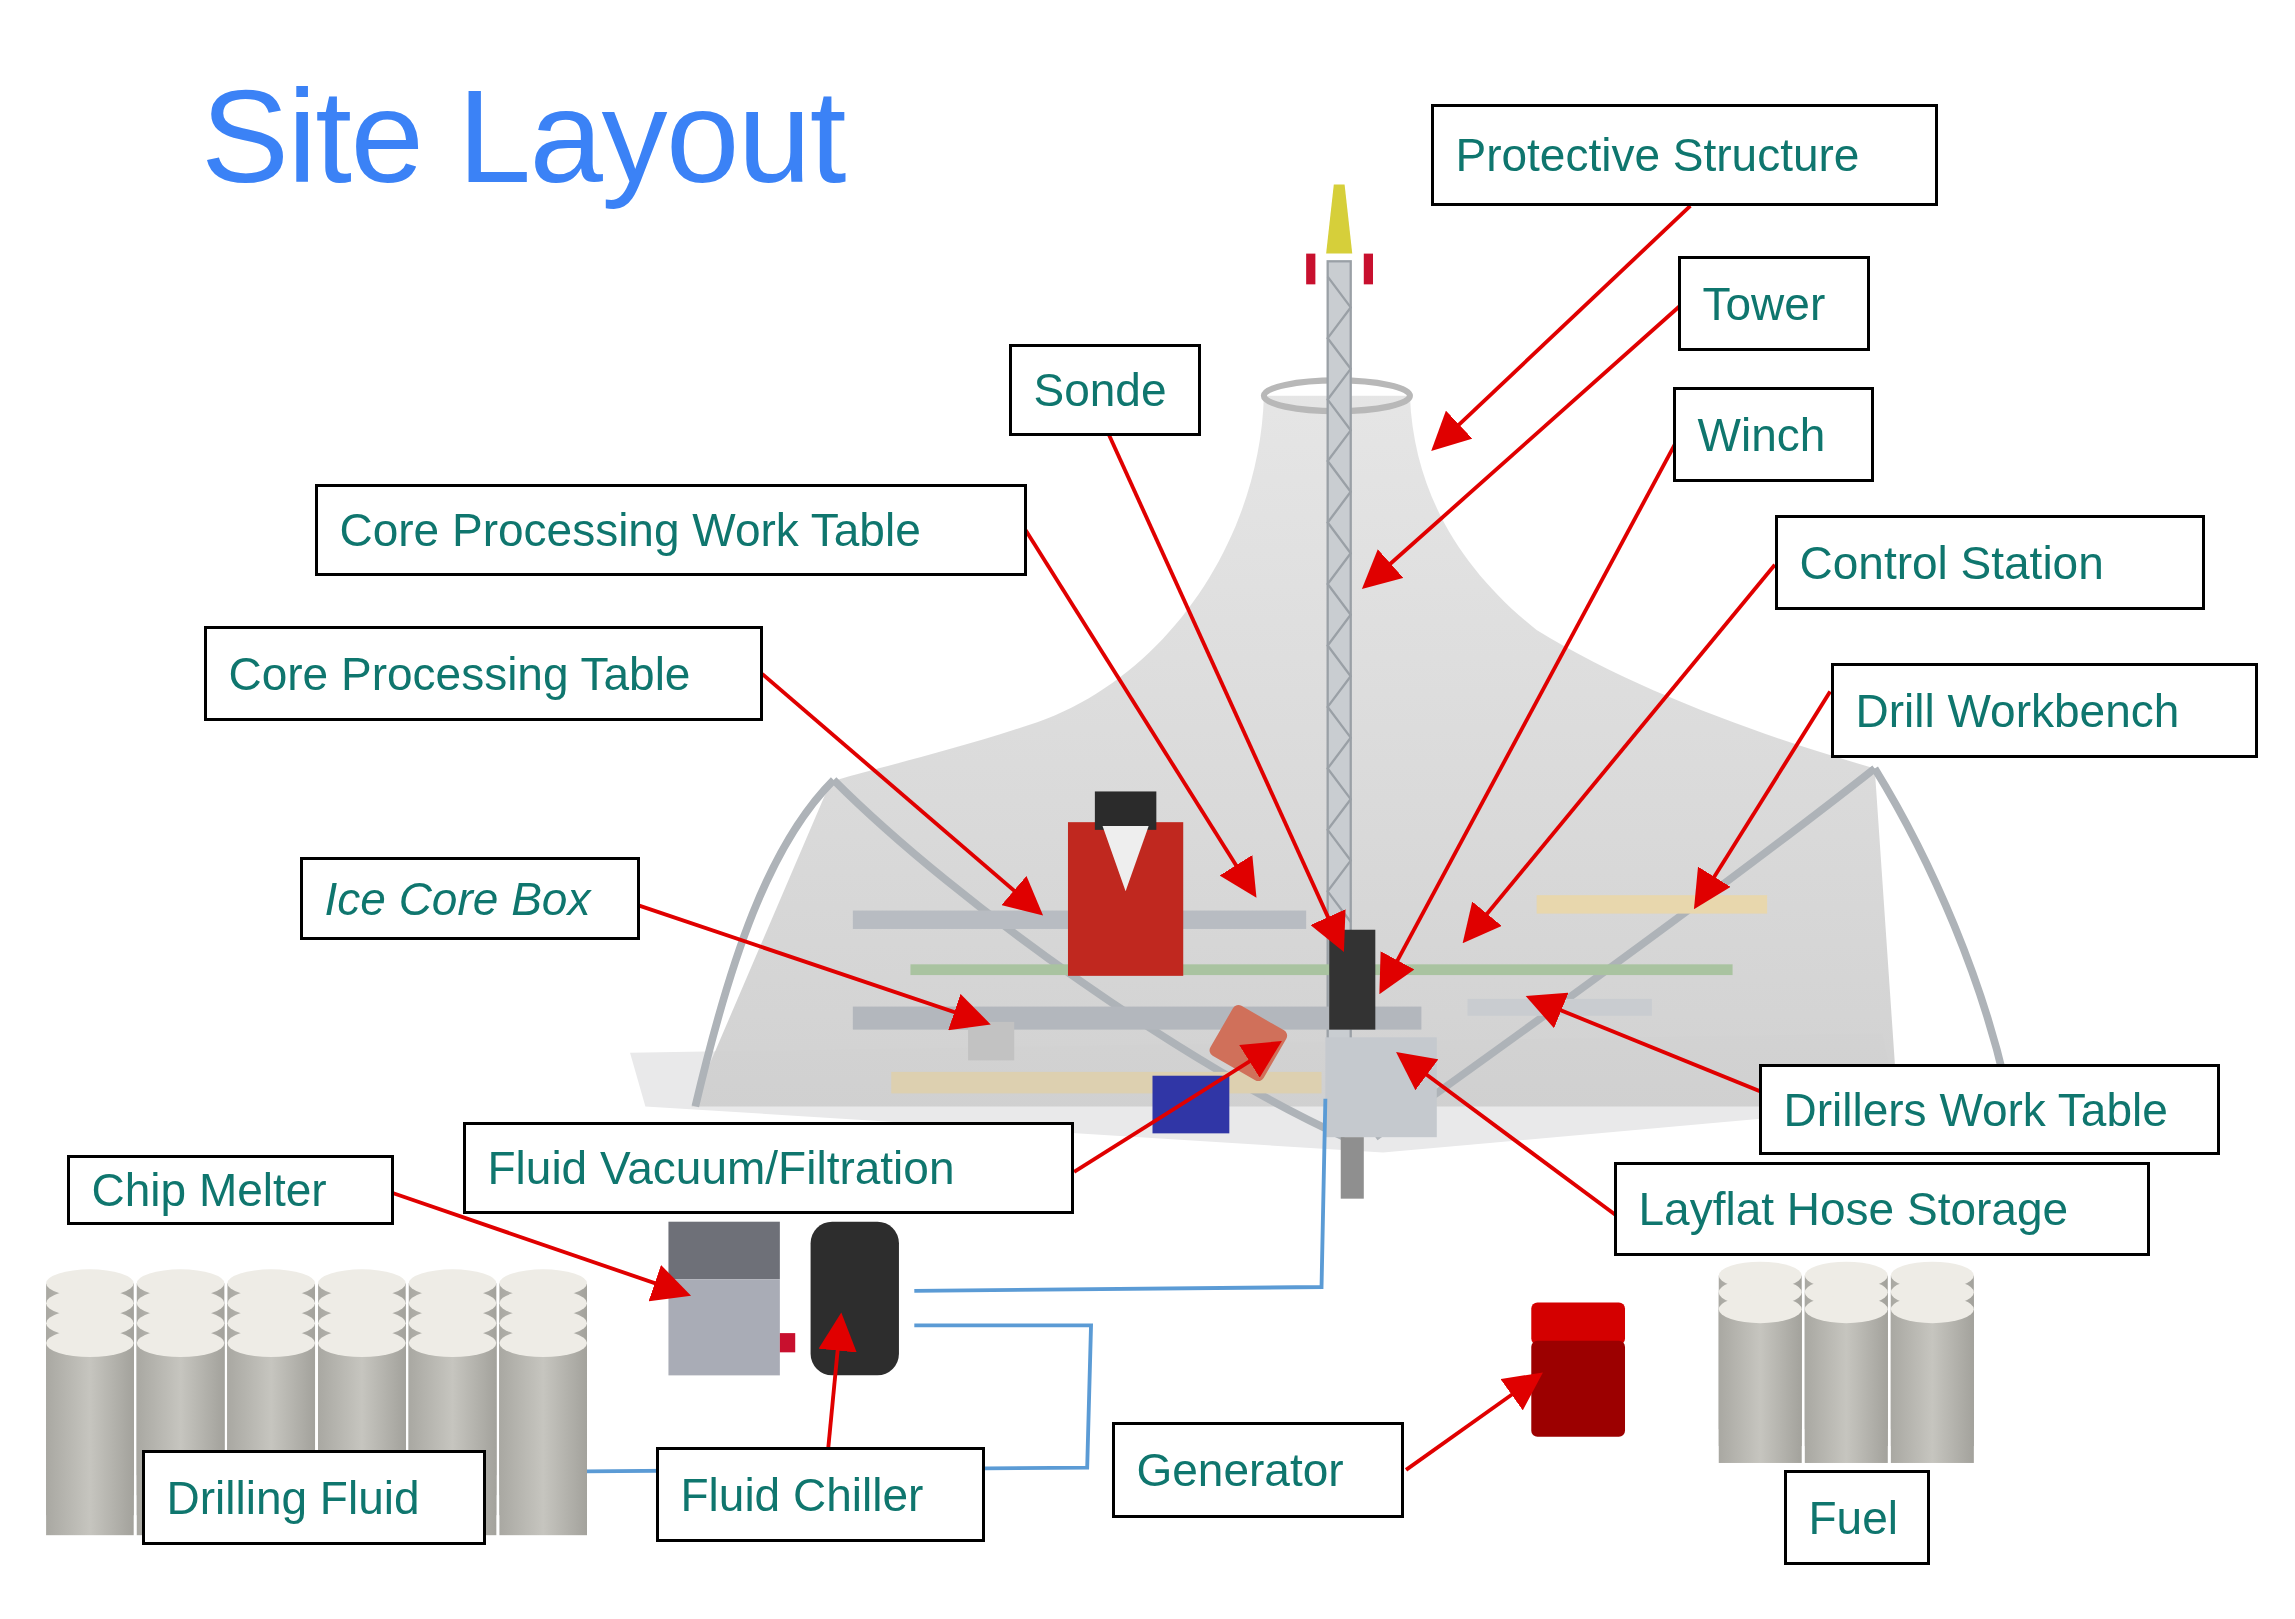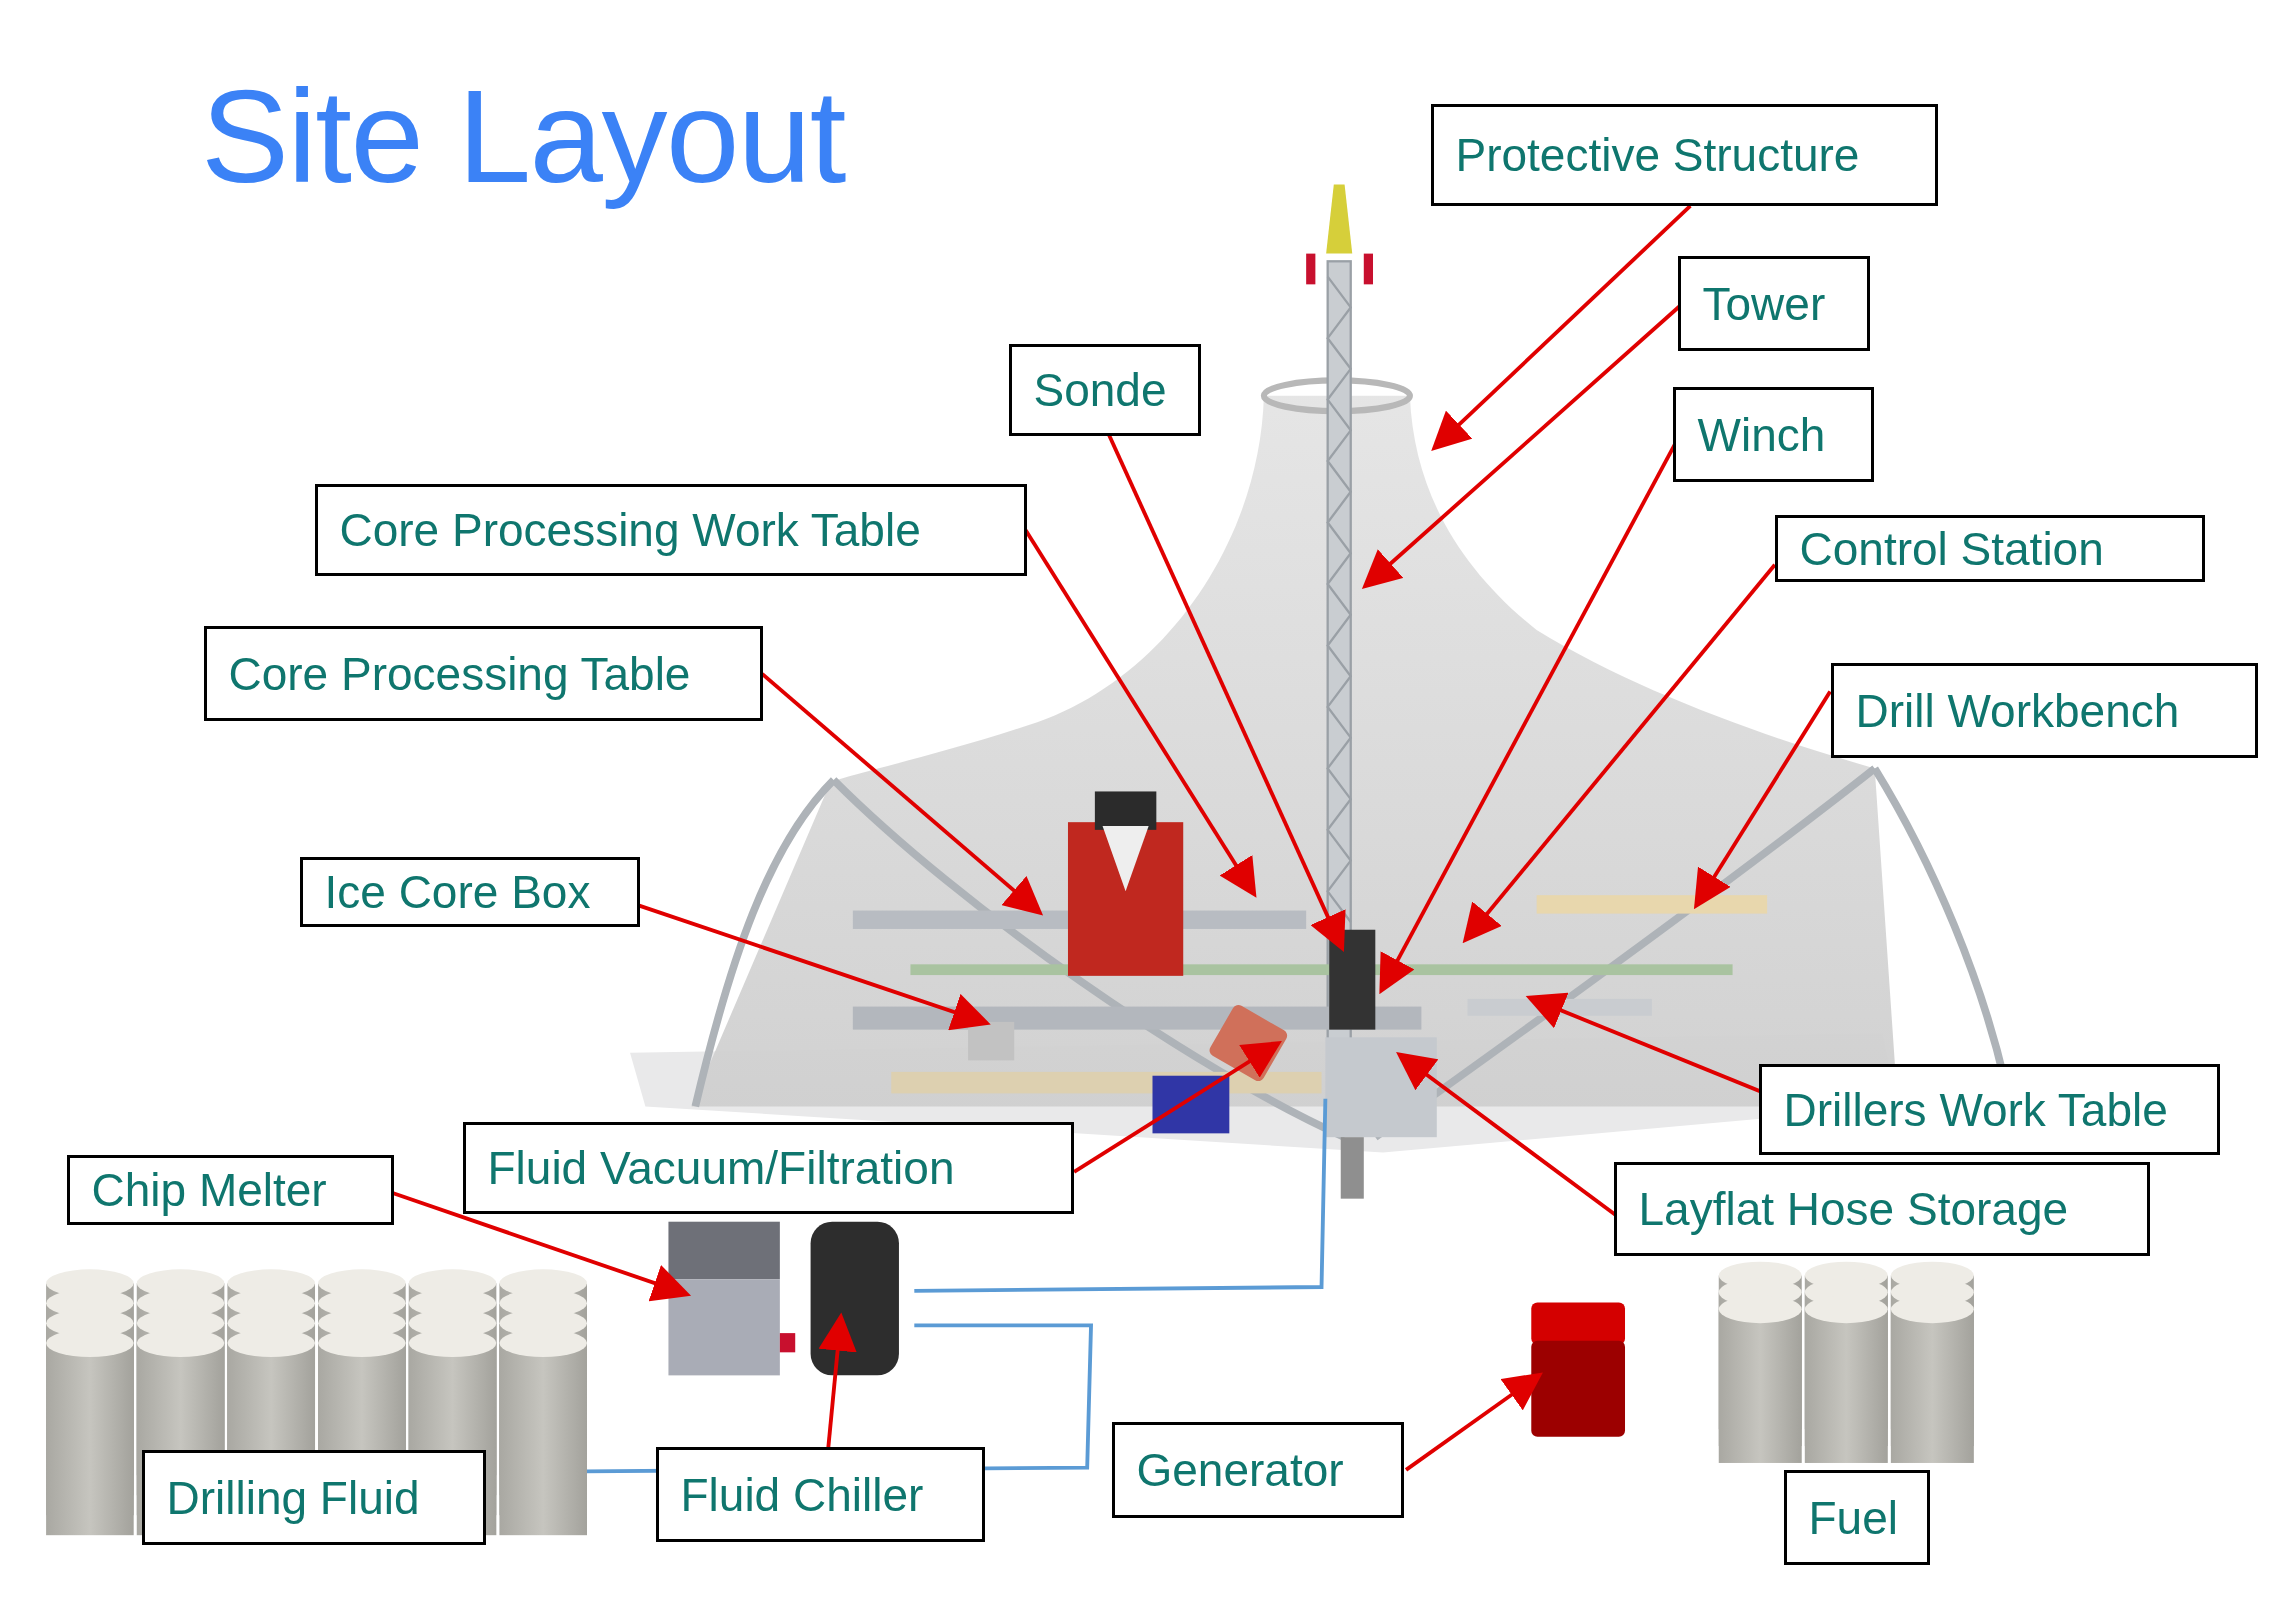--- a/index.html
+++ b/index.html
@@ -179,24 +179,24 @@
     </g>
   </svg>
 
   <div class="title">Site Layout</div>
 
   <div class="lbl" style="left:1431px;top:104px;width:507px;height:102px;">Protective Structure</div>
   <div class="lbl" style="left:1678px;top:256px;width:192px;height:95px;">Tower</div>
   <div class="lbl" style="left:1009px;top:344px;width:192px;height:92px;">Sonde</div>
   <div class="lbl" style="left:1673px;top:387px;width:201px;height:95px;">Winch</div>
   <div class="lbl" style="left:315px;top:484px;width:712px;height:92px;">Core Processing Work Table</div>
-  <div class="lbl" style="left:1775px;top:515px;width:430px;height:67px;">Control Station</div>
+  <div class="lbl" style="left:1775px;top:515px;width:430px;height:95px;">Control Station</div>
   <div class="lbl" style="left:204px;top:626px;width:559px;height:95px;">Core Processing Table</div>
   <div class="lbl" style="left:1831px;top:663px;width:427px;height:95px;">Drill Workbench</div>
-  <div class="lbl" style="left:300px;top:857px;width:340px;height:70px;">Ice Core Box</div>
+  <div class="lbl" style="left:300px;top:857px;width:340px;height:83px;font-style:italic;">Ice Core Box</div>
   <div class="lbl" style="left:1759px;top:1064px;width:461px;height:91px;">Drillers Work Table</div>
   <div class="lbl" style="left:463px;top:1122px;width:611px;height:92px;">Fluid Vacuum/Filtration</div>
   <div class="lbl" style="left:67px;top:1155px;width:327px;height:70px;">Chip Melter</div>
   <div class="lbl" style="left:1614px;top:1162px;width:536px;height:94px;">Layflat Hose Storage</div>
   <div class="lbl" style="left:1112px;top:1422px;width:292px;height:96px;">Generator</div>
   <div class="lbl" style="left:142px;top:1450px;width:344px;height:95px;">Drilling Fluid</div>
   <div class="lbl" style="left:656px;top:1447px;width:329px;height:95px;">Fluid Chiller</div>
   <div class="lbl" style="left:1784px;top:1470px;width:146px;height:95px;">Fuel</div>
 </div>
 

